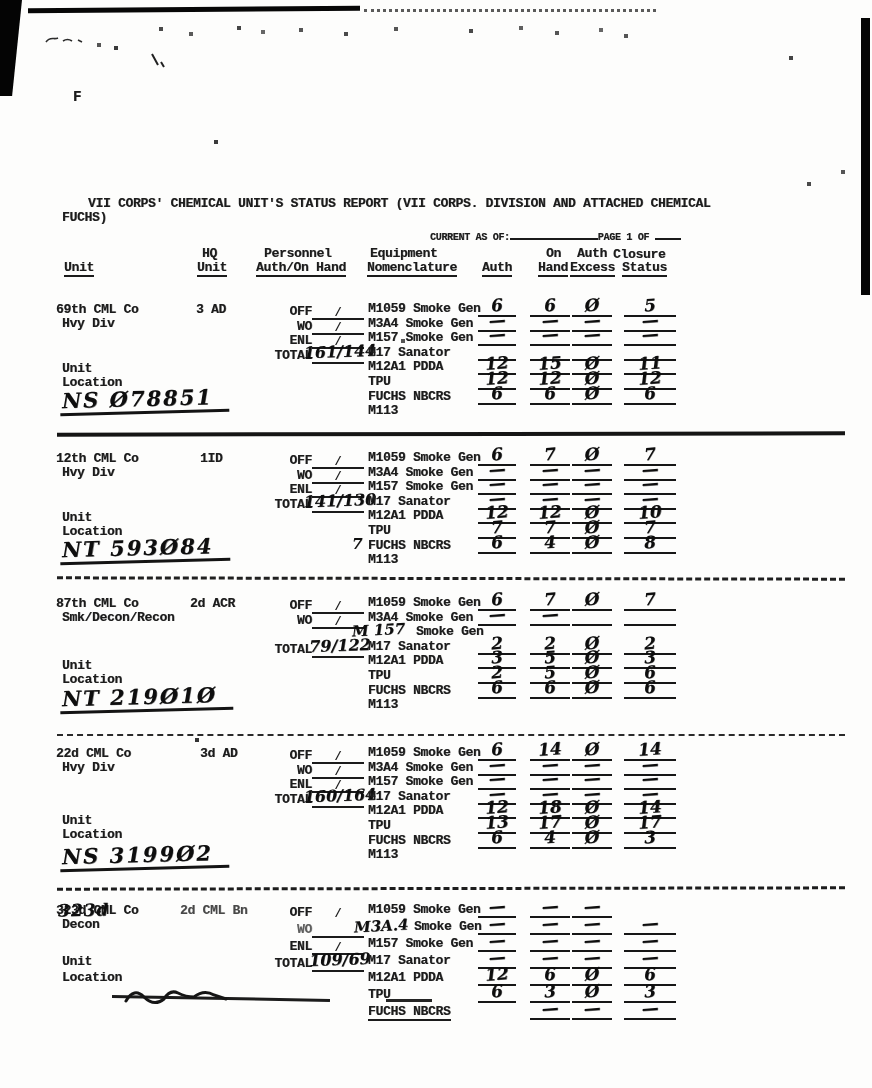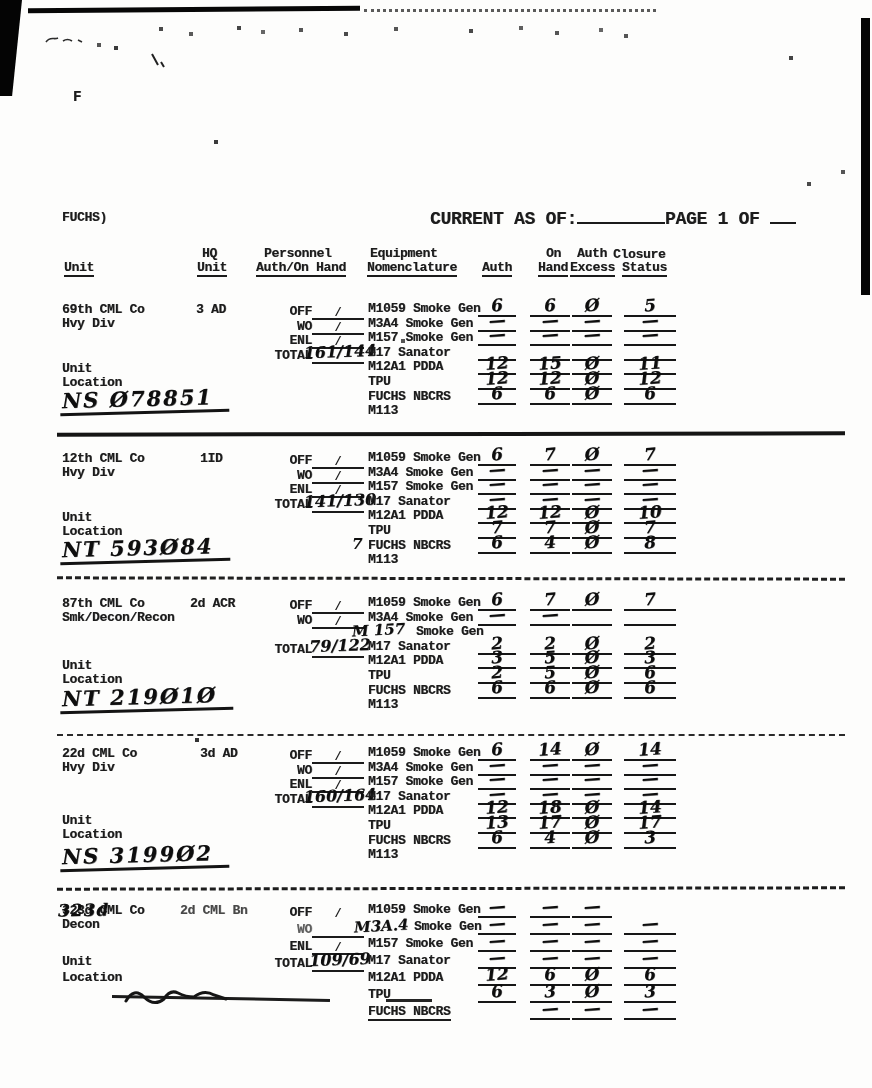--- a/index.html
+++ b/index.html
@@ -5,21 +5,21 @@
   html,body{margin:0;padding:0;background:#d9d9d9}
   .page{position:relative;width:872px;height:1088px;margin:0 auto;background:#fdfdfc;overflow:hidden;
         font-family:"Liberation Mono",monospace;font-weight:700;color:#1c1c1c}
   .t{position:absolute;font-size:13px;line-height:14px;white-space:pre;letter-spacing:-0.3px;
      text-shadow:0.4px 0.3px 0 rgba(25,25,25,.55)}
   .u{border-bottom:2px solid #1b1b1b;padding-bottom:0}
   .hw{font-family:"DejaVu Serif",serif;font-style:italic;font-weight:700;color:#0e0e0e;
       text-shadow:0.5px 0.4px 0 rgba(10,10,10,.5)}
   
   .block{position:absolute;left:0;width:872px;height:140px}
-  .uname{left:62px;top:1px}
+  .uname{left:56px;top:1px}
   .usub{left:62px;top:15px}
   .uhq{left:196px;top:1px}
   .uloc1{left:62px;top:60px}
   .uloc2{left:62px;top:74px}
   .ulval{position:absolute;left:60px;top:84px;font-size:21px;letter-spacing:2px;white-space:pre;
          transform:rotate(-1.5deg);border-bottom:3px solid #141414;padding:0 16px 0 2px}
   .prows{position:absolute;left:244px;top:0;width:140px}
   .prow{height:14.6px;position:relative;white-space:nowrap}
   .plabel{display:inline-block;width:68px;text-align:right;font-size:13px;letter-spacing:-0.3px;
           text-shadow:0.4px 0.3px 0 rgba(25,25,25,.55)}
@@ -45,21 +45,21 @@
   .locline{position:absolute;left:112px;top:94px;width:218px;border-top:3px solid #1c1c1c;transform:rotate(1deg)}
   .locscribble{position:absolute;left:122px;top:76px}
   .b5mark{position:absolute;left:386px;top:96px;width:46px;border-top:3px solid #242424}
   
   .sep{position:absolute;left:57px;width:788px;height:0}
   .sep1{top:432px;border-top:4px solid #151515;transform:rotate(-0.1deg)}
   .sep2{top:577px;border-top:3px dashed #202020;transform:rotate(0.1deg)}
   .sep3{top:734px;border-top:2px dashed #2a2a2a}
   .sep4{top:887px;border-top:3px dashed #1d1d1d;transform:rotate(-0.1deg)}
   
-  .curline{position:absolute;left:430px;top:212px;white-space:pre;font-size:18px}
+  .curline{position:absolute;left:430px;top:228px;white-space:pre;font-size:10px}
   .fline{display:inline-block;width:88px;height:10px;border-bottom:2px solid #1b1b1b}
   .fline2{display:inline-block;width:26px;height:10px;border-bottom:2px solid #1b1b1b}
   
   .corner{position:absolute;left:0;top:0;width:22px;height:96px;background:#040404;
           clip-path:polygon(0 0,100% 0,55% 100%,0 100%)}
   .topline{position:absolute;left:28px;top:7px;width:332px;height:5px;background:#070707;transform:rotate(-0.4deg)}
   .topdots{position:absolute;left:364px;top:9px;width:292px;border-top:3px dotted #5a5a5a}
   .rightbar{position:absolute;left:861px;top:18px;width:9px;height:277px;background:#050505}
   .strayF{left:73px;top:90px;font-size:14px}
   .speckles{position:absolute;left:0;top:0;width:2px;height:2px;
@@ -80,20 +80,21 @@
   <div class="topline"></div>
   <div class="topdots"></div>
   <div class="rightbar"></div>
   <div class="speckles"></div>
   <svg class="pen1" width="150" height="45" viewBox="0 0 150 45">
     <path d="M6 12 c4,-6 8,-2 12,-4 m5 3 c3,-2 6,-2 9,0 m6 -1 l4 2" stroke="#2c2c2c" stroke-width="1.6" fill="none"></path>
     <path d="M112 24 l6 11 m3 -3 l3 5" stroke="#222" stroke-width="2" fill="none"></path>
   </svg>
   <div class="strayF t">F</div>
 
+  <div class="t" style="left:88px;top:197px">VII CORPS' CHEMICAL UNIT'S STATUS REPORT (VII CORPS. DIVISION AND ATTACHED CHEMICAL</div>
   <div class="t" style="left:62px;top:211px">FUCHS)</div>
   <div class="curline t"><span>CURRENT AS OF:</span><span class="fline"></span><span>PAGE 1 OF</span> <span class="fline2"></span></div>
 
   <div class="t u" style="left:64px;top:261px">Unit</div>
   <div class="t" style="left:202px;top:247px">HQ</div>
   <div class="t u" style="left:197px;top:261px">Unit</div>
   <div class="t" style="left:264px;top:247px">Personnel</div>
   <div class="t u" style="left:256px;top:261px">Auth/On Hand</div>
   <div class="t" style="left:370px;top:247px">Equipment</div>
   <div class="t u" style="left:367px;top:261px">Nomenclature</div>

